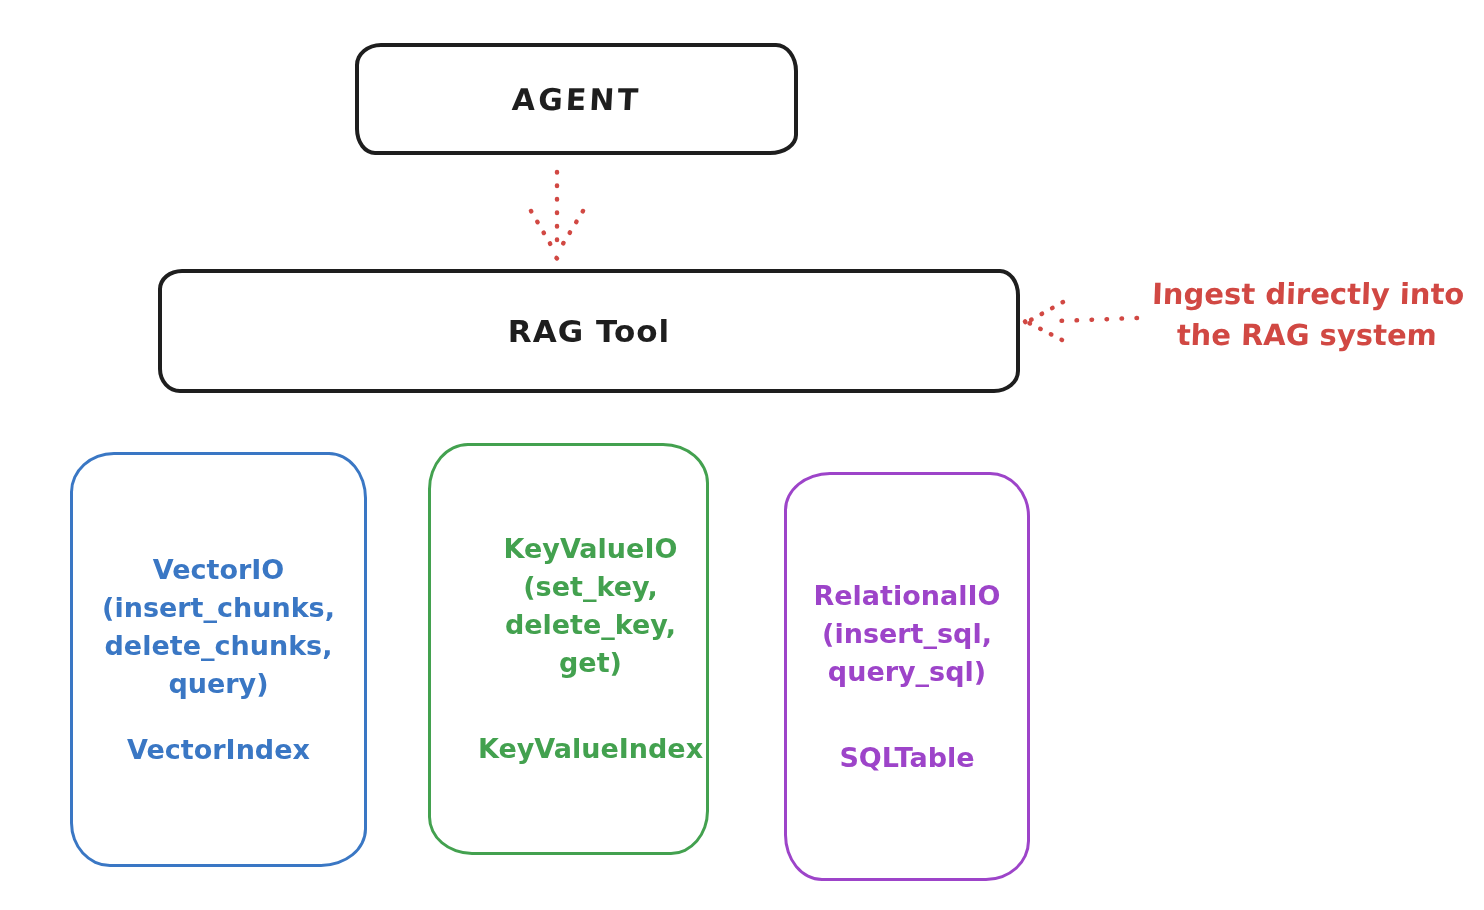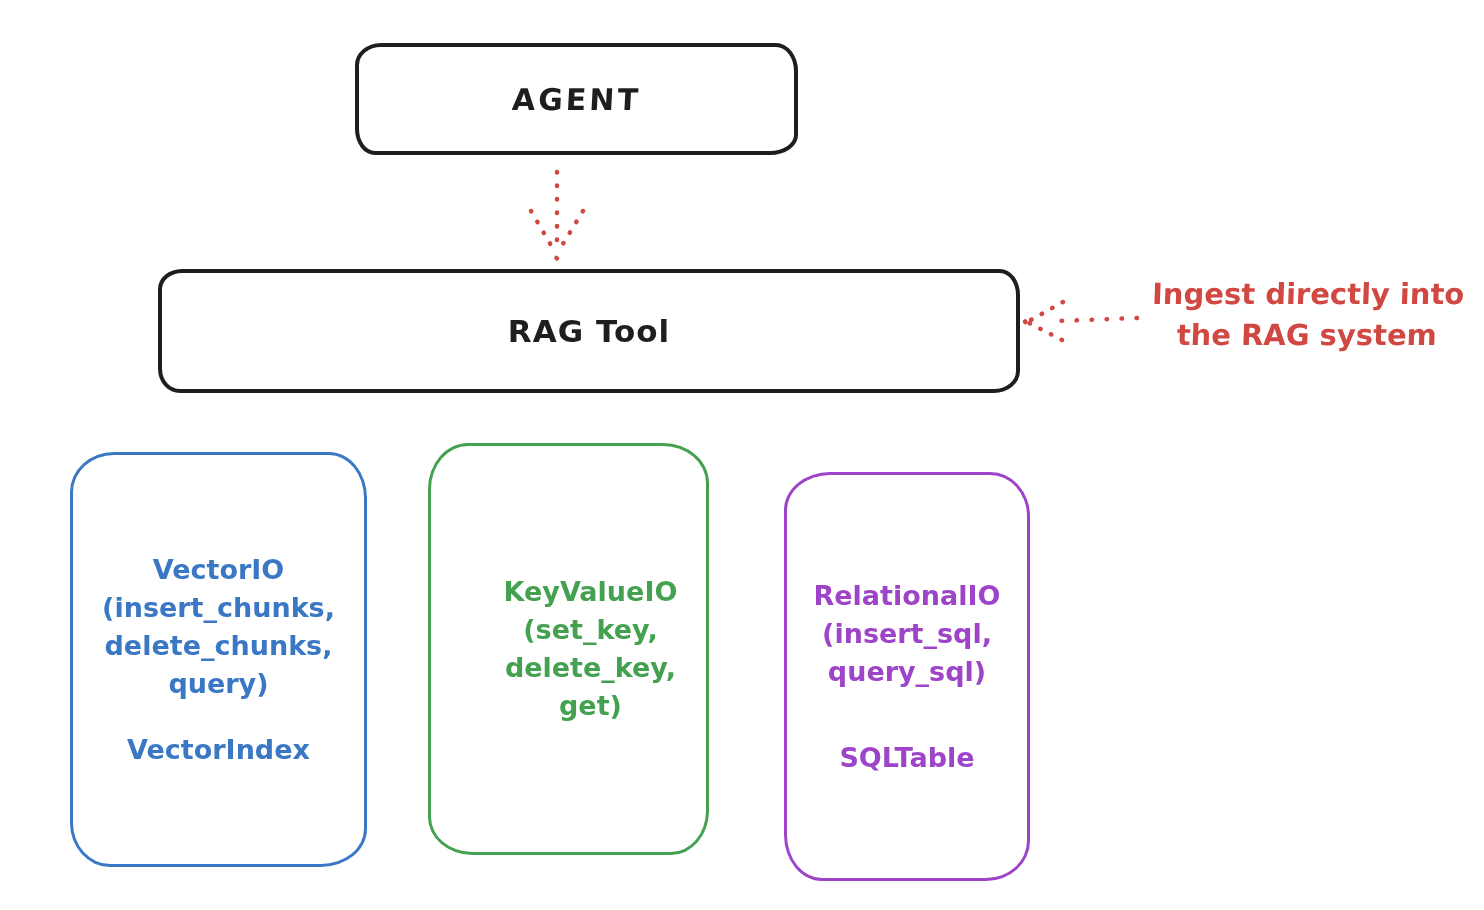--- a/index.html
+++ b/index.html
@@ -106,20 +106,21 @@
 (insert_chunks,
 delete_chunks,
 query)</div>
     <div class="io-index">VectorIndex</div>
   </div>
 
   <div class="box io-box keyvalue-box">
     <div class="io-label">KeyValueIO
 (set_key,
 delete_key, get)</div>
+    <div class="io-index">KeyValueIndex</div>
   </div>
 
   <div class="box io-box relational-box">
     <div class="io-label">RelationalIO
 (insert_sql,
 query_sql)</div>
     <div class="io-index">SQLTable</div>
   </div>
 
 </div>

